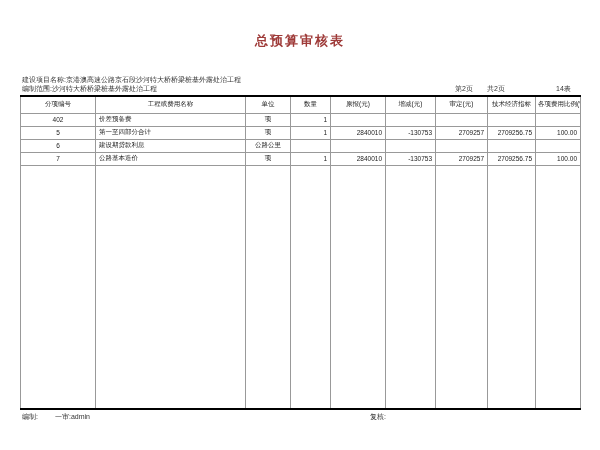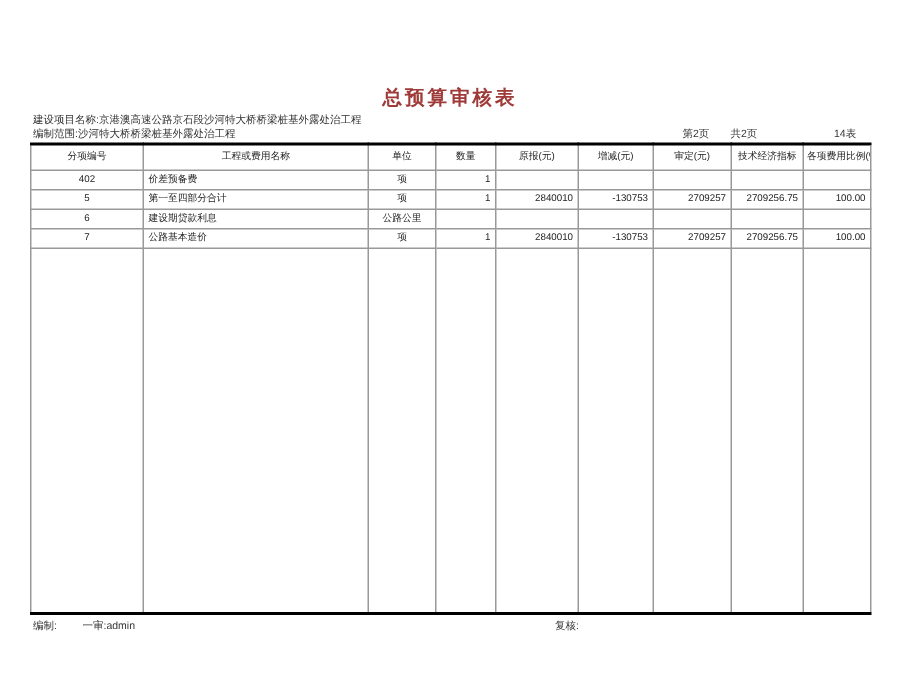--- a/index.html
+++ b/index.html
@@ -1,21 +1,21 @@
 <!DOCTYPE html>
 <html><head>
 <meta charset="utf-8">
 <style>
   * { margin:0; padding:0; box-sizing:border-box; }
   html,body { width:600px; height:450px; background:#fff; overflow:hidden; }
   body { font-family:"Liberation Sans","DejaVu Sans",sans-serif; color:#222; }
   .page { position:relative; width:600px; height:450px; background:#fff; }
 
   .title {
-    position:absolute; top:56px; left:0; width:600px;
+    position:absolute; top:32px; left:0; width:600px;
     text-align:center; font-size:13px; font-weight:bold;
     letter-spacing:2px; color:#9e3a38;
     font-family:"DejaVu Serif","Liberation Serif",serif;
   }
 
   .info-line { position:absolute; left:22px; font-size:7px; color:#333; white-space:nowrap; }
   .info-1 { top:75px; }
   .info-2 { top:84px; }
 
   .page-meta { position:absolute; top:84px; left:0; width:600px; font-size:7px; color:#333; }

